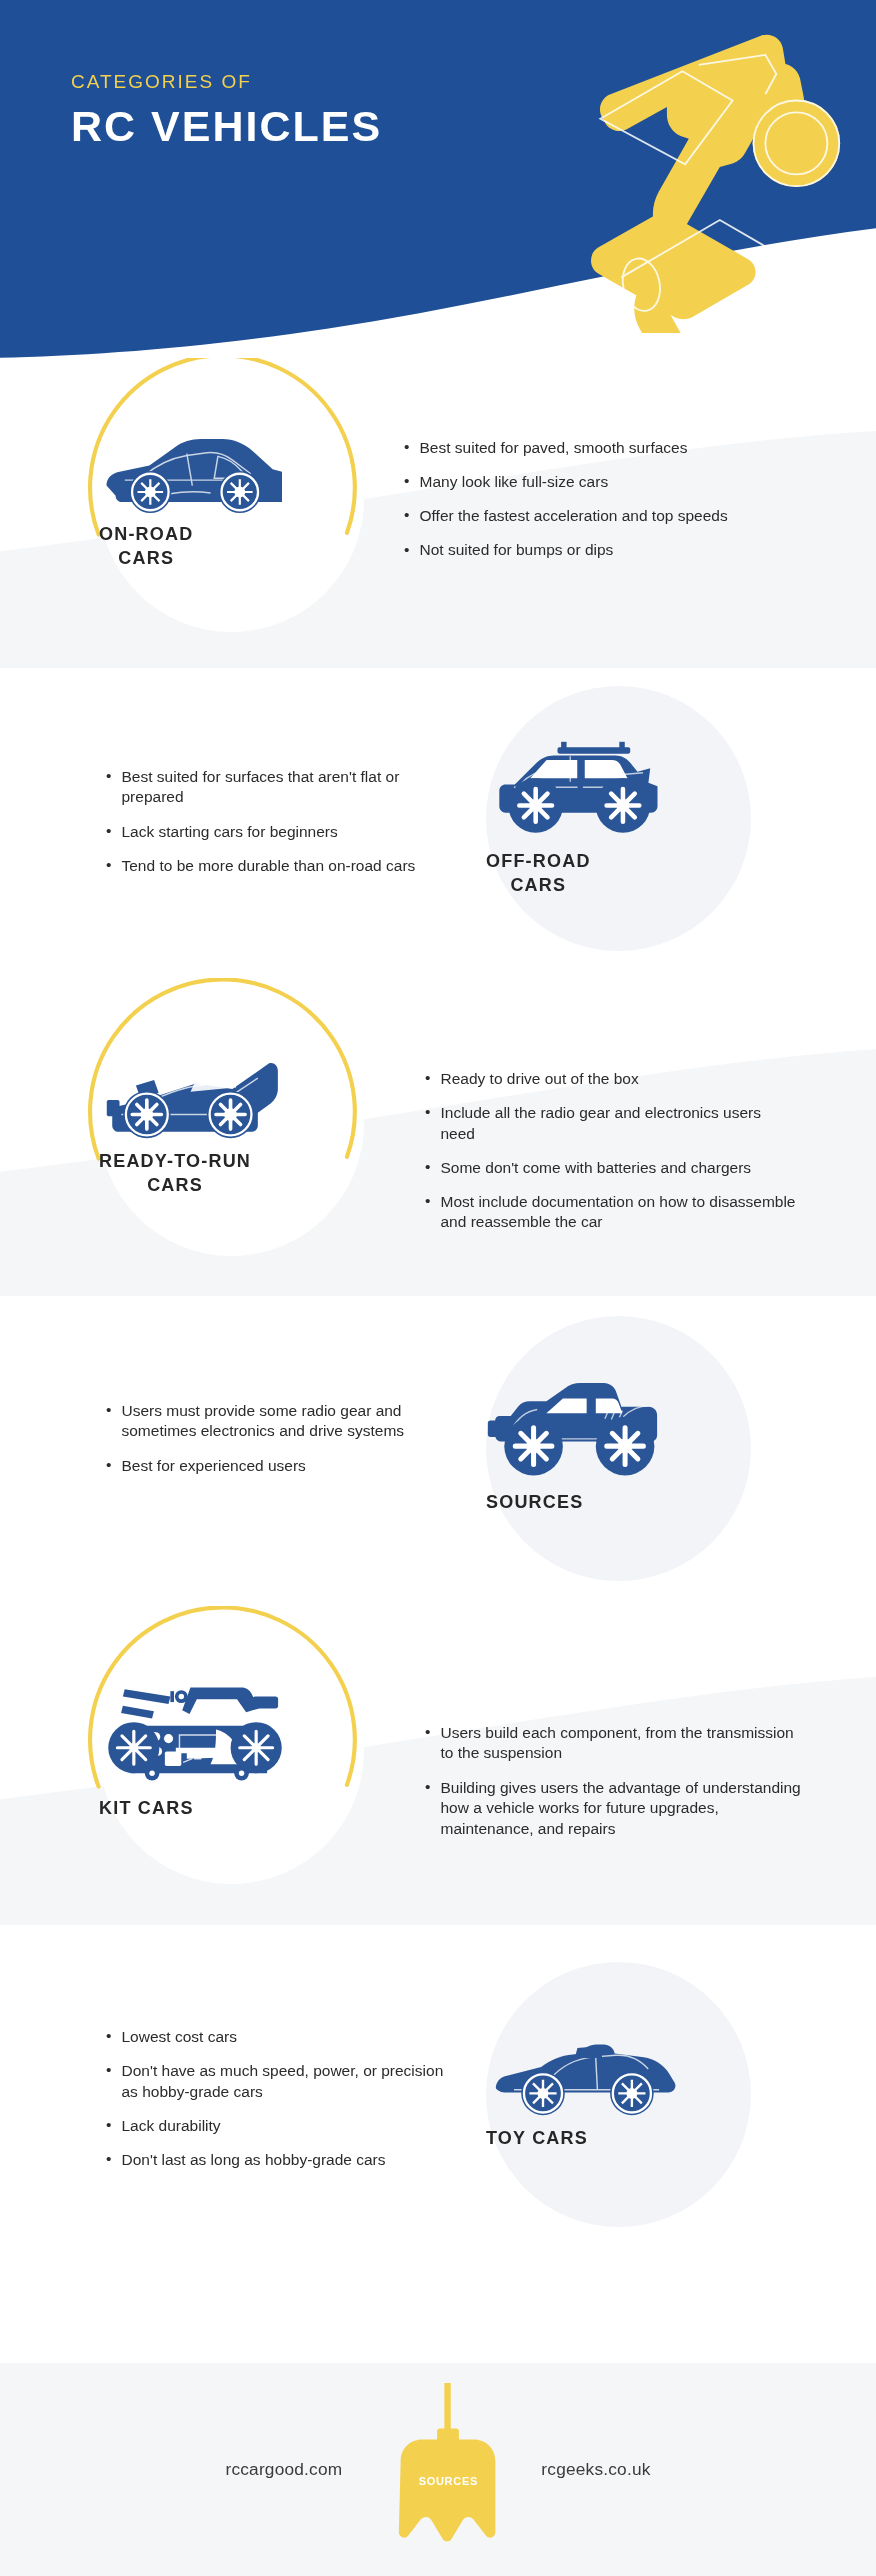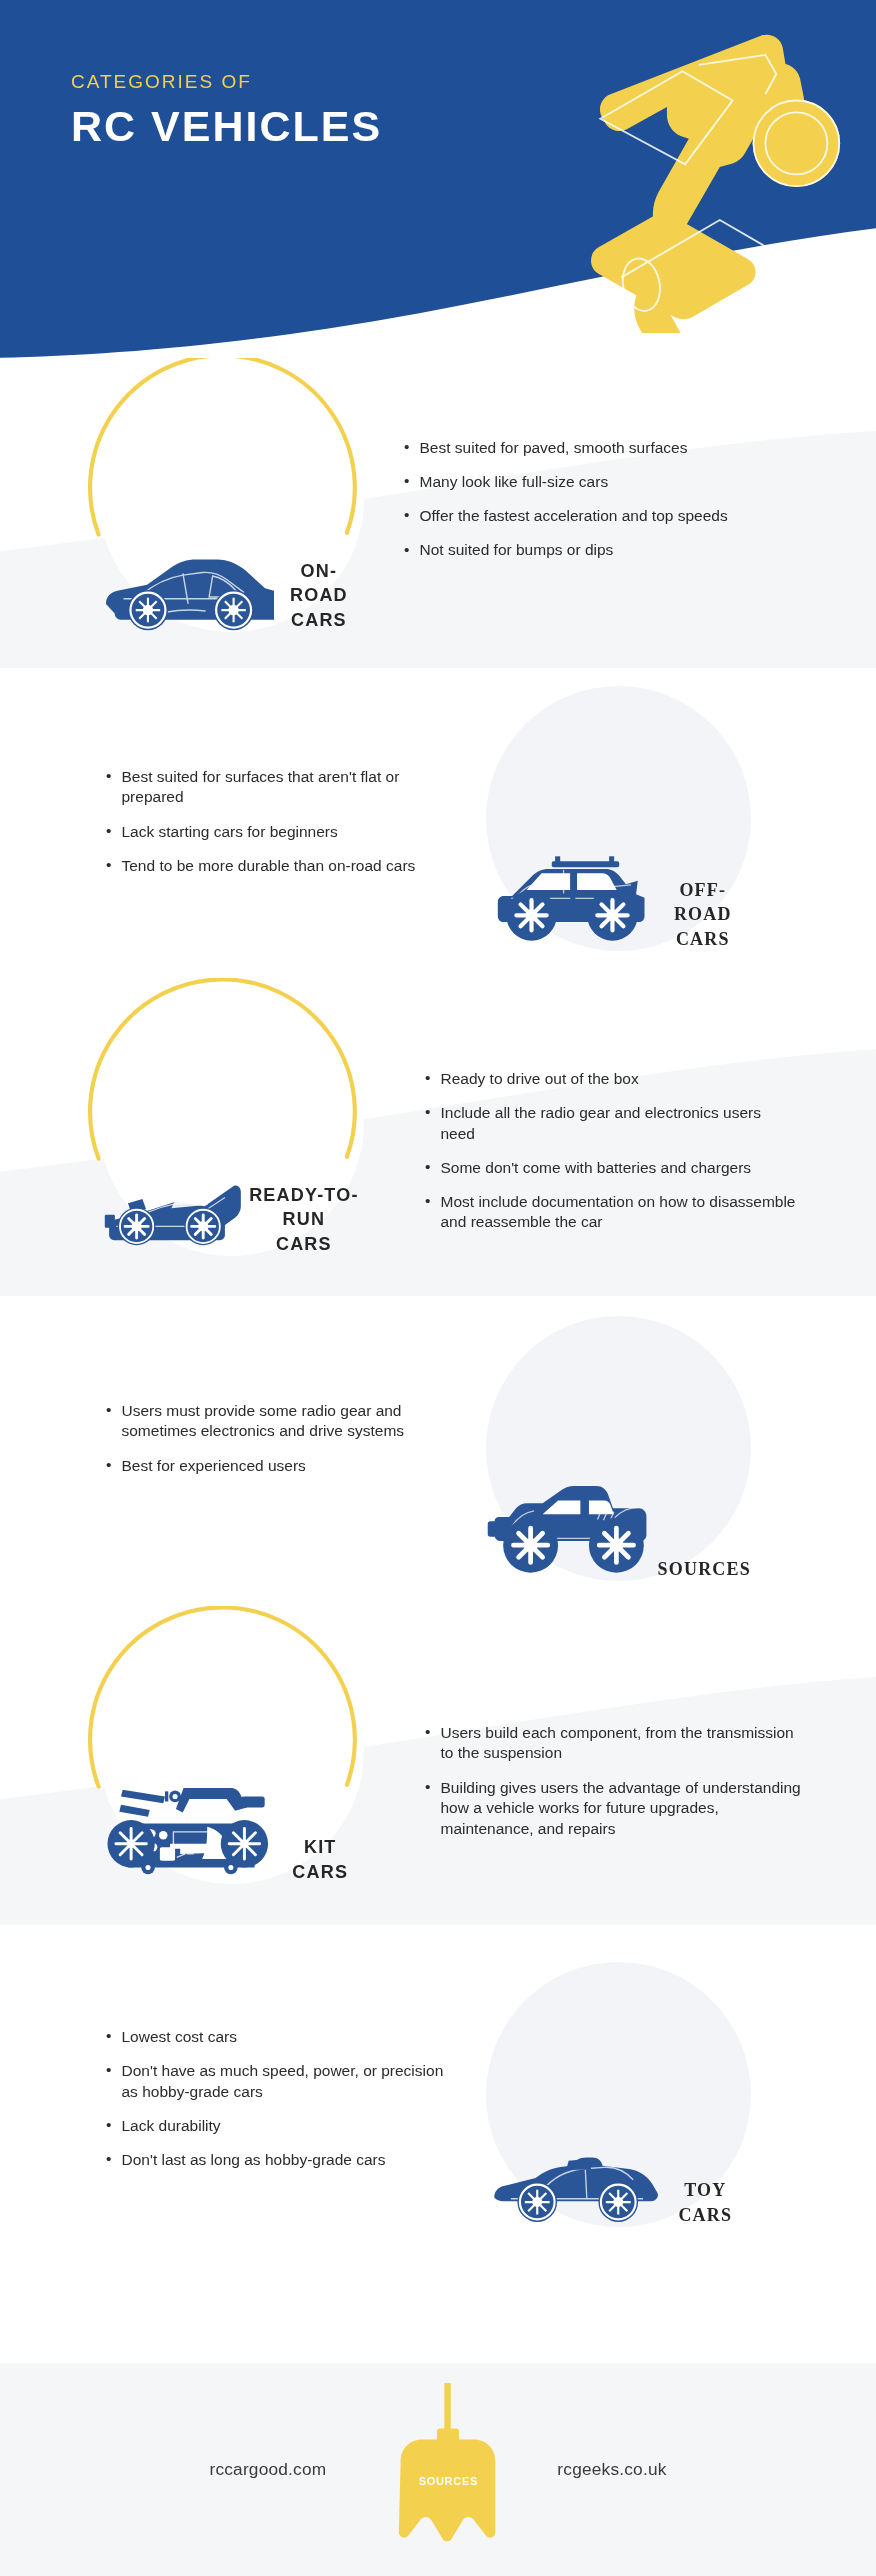--- a/index.html
+++ b/index.html
@@ -64,26 +64,26 @@
   }
   .band.gray { background: #f4f6f8; }
   .band.white { background: #ffffff; }
 
   .swoosh { position: absolute; left: 0; top: 0; width: 876px; height: 100%; }
 
   .circle {
     position: absolute;
     border-radius: 50%;
     display: flex;
-    flex-direction: row;
-    align-items: flex-end;
+    flex-direction: column;
+    align-items: flex-start;
     justify-content: center;
   }
   .circle.light { background: #ffffff; }
-  .circle.gray  { background: #f2f4f7; font-family: Liberation Serif, serif; }
+  .circle.gray  { background: #f2f4f7; }
 
   .arc { position: absolute; left: -14.6px; top: -14.6px; }
 
   .veh { position: relative; z-index: 3; display: block; }
 
   .cat-label {
     position: relative;
     z-index: 3;
     color: #262626;
     font-size: 18px;
@@ -127,21 +127,21 @@
     height: 213px;
     background: #f4f6f8;
   }
   .footer-inner {
     position: absolute;
     top: 0; left: 0;
     width: 876px; height: 213px;
     display: flex;
     align-items: center;
     justify-content: center;
-    gap: 16px;
+    gap: 0;
   }
   .src-link {
     color: #3b3b3b;
     font-size: 17.3px;
     letter-spacing: 0.2px;
     white-space: nowrap;
   }
   .src-link.left  { margin-right: 33px; }
   .src-link.right { margin-left: 20px; }
   .sources-badge {

